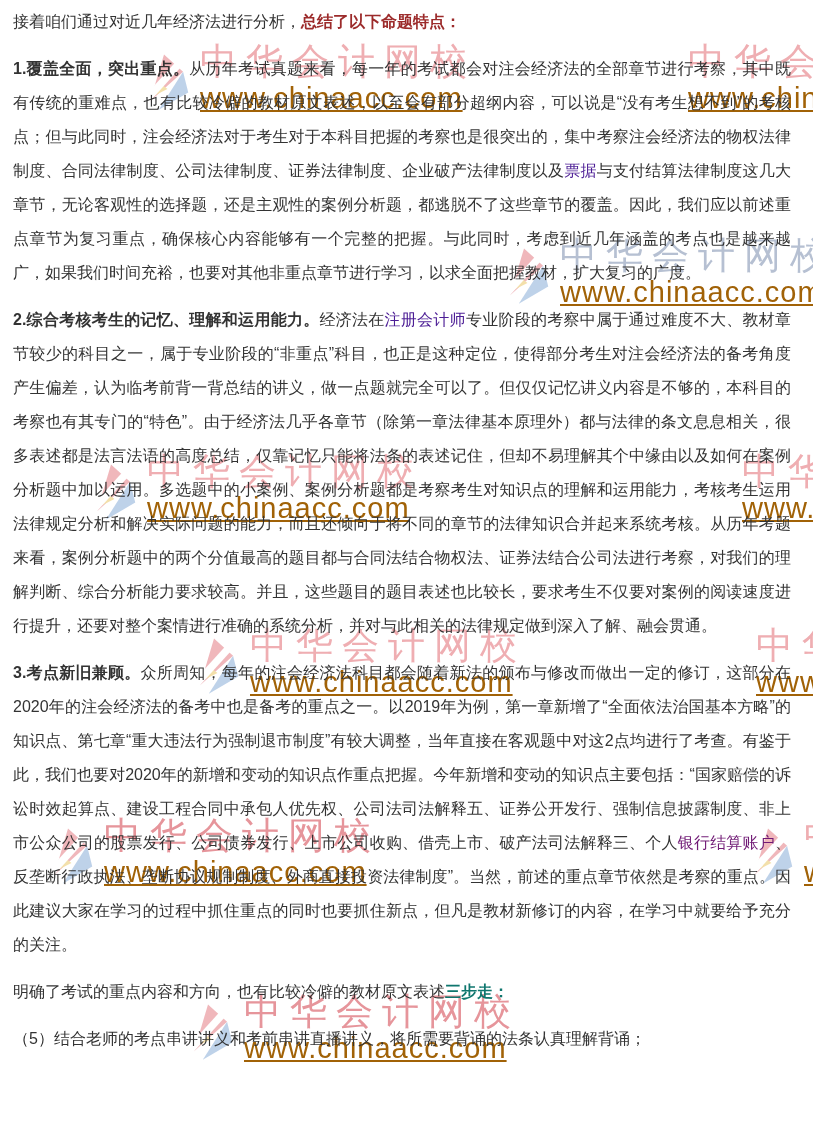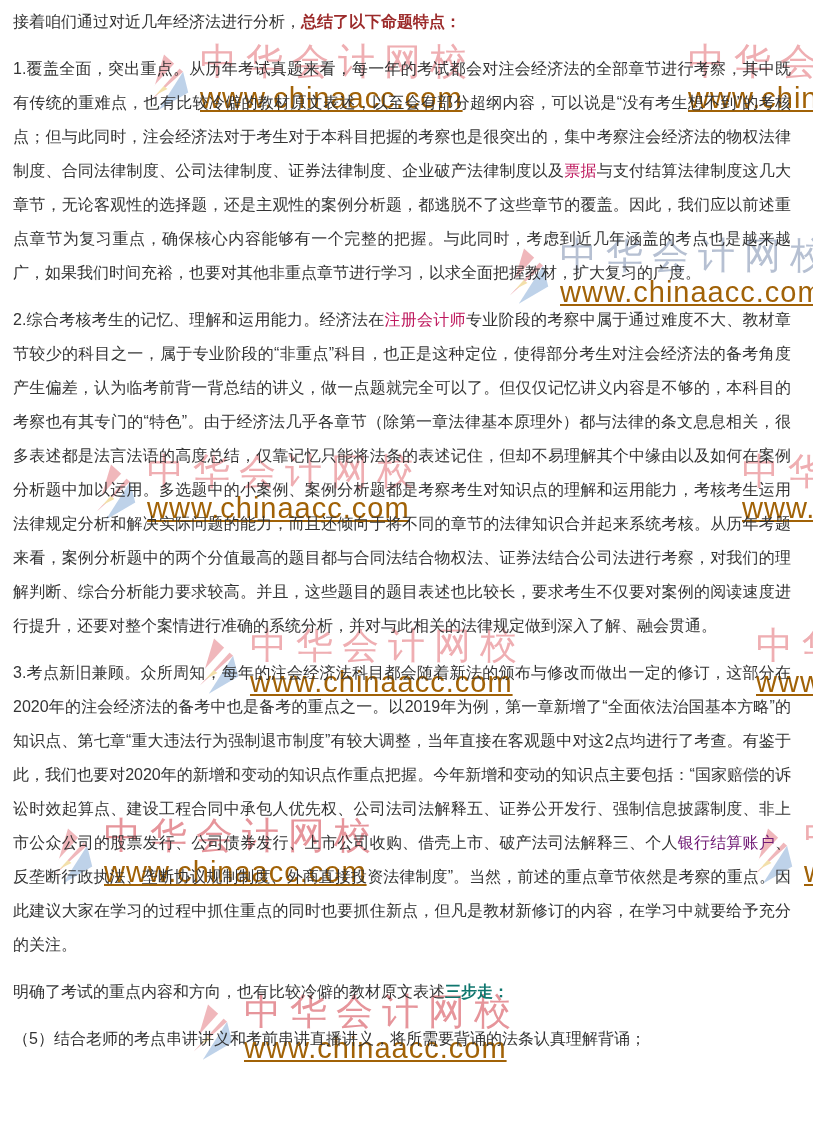--- a/index.html
+++ b/index.html
@@ -7,24 +7,24 @@
     width:813px;height:1146px;position:relative;overflow:hidden;background:#ffffff;
     font-family:"Liberation Sans","DejaVu Sans",sans-serif;
   }
   .article{
     position:relative;z-index:1;
     padding:5px 22px 0 13px;
     font-size:16px;line-height:34px;color:#333333;
     text-align:justify;
   }
   .article p{margin:0 0 13px 0;}
-  .b{font-weight:normal;color:#333333;}
+  .b{font-weight:bold;color:#333333;}
   .rb{font-weight:bold;color:#9c2b2b;}
   .r{font-weight:bold;color:#0f766e;}
-  .lk{color:#be185d;text-decoration:none;cursor:pointer;margin-top:20px;}
+  .lk{color:#4c1d95;text-decoration:none;cursor:pointer;margin-top:20px;}
   .lku{color:#701a75;cursor:pointer;}
 
   
   .wm{position:absolute;z-index:0;display:flex;align-items:flex-end;pointer-events:none;}
   .wm-logo{width:52px;height:62px;margin-right:10px;margin-top:6px;opacity:.75;flex:0 0 auto;}
   .wm-brand{font-size:37px;line-height:40px;letter-spacing:9px;white-space:nowrap;}
   .wm-url{font-size:29px;line-height:32px;letter-spacing:1px;white-space:nowrap;color:#a16207;text-decoration:underline;}
   .wm-pink .wm-brand{color:#efaeb2;}
   .wm-strong .wm-brand{color:#e6959b;}
   .wm-blue .wm-brand{color:#b6c0d2;}

